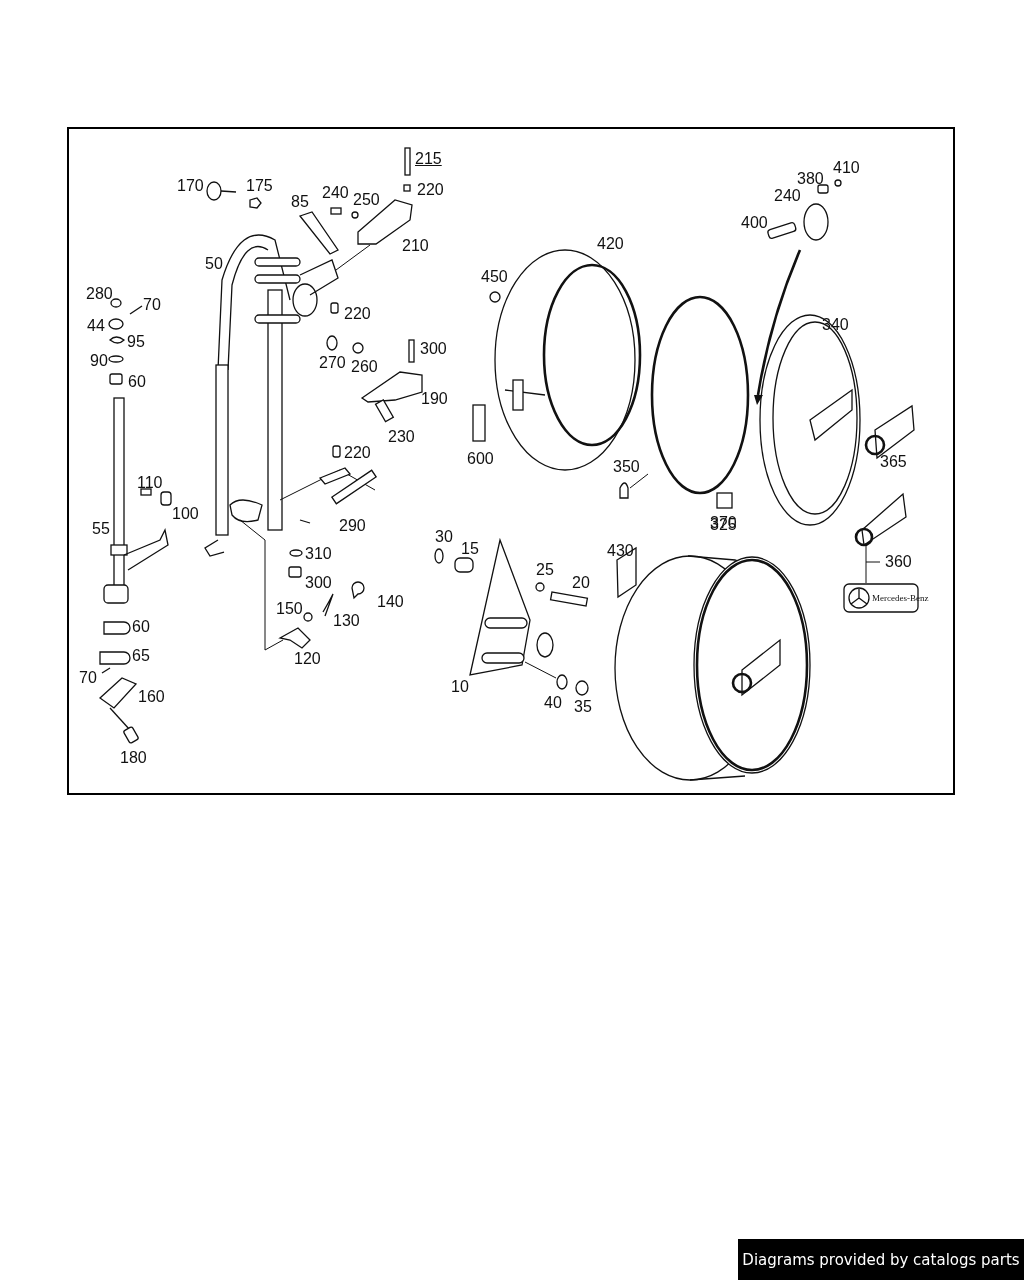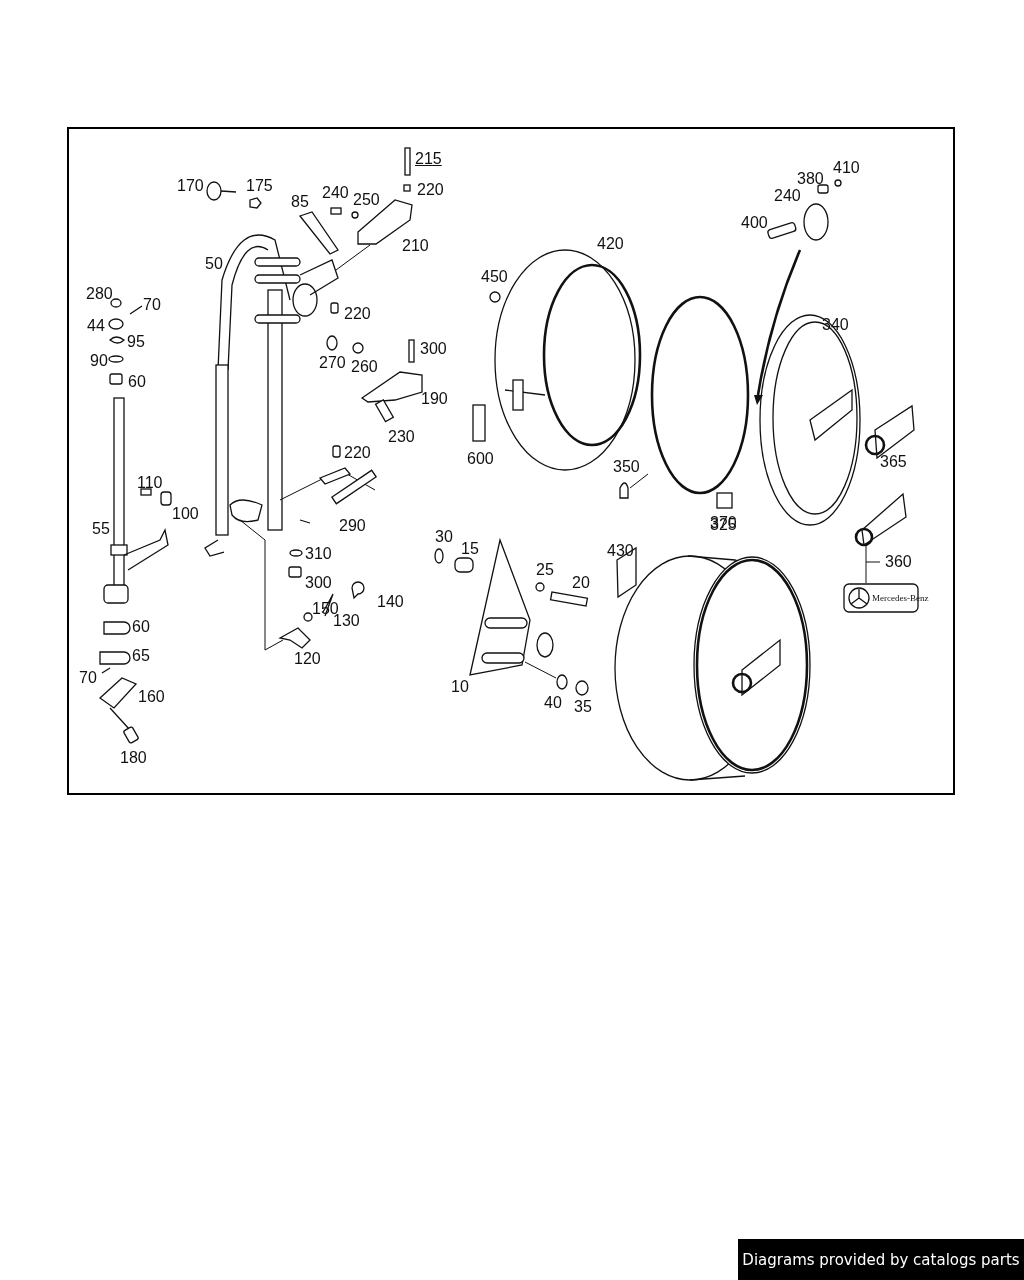--- a/index.html
+++ b/index.html
@@ -205,21 +205,21 @@
     <div class="lbl" style="left: 421px; top: 391px;">190</div>
     <div class="lbl" style="left: 388px; top: 429px;">230</div>
     <div class="lbl" style="left: 344px; top: 445px;">220</div>
     <div class="lbl" style="left: 92px; top: 479px; margin-top: 42px;">55</div>
     <div class="lbl" style="left: 137px; top: 475px;">110</div>
     <div class="lbl" style="left: 172px; top: 506px;">100</div>
     <div class="lbl" style="left: 339px; top: 518px;">290</div>
     <div class="lbl" style="left: 305px; top: 546px;">310</div>
     <div class="lbl" style="left: 305px; top: 567px; margin-top: 8px;">300</div>
     <div class="lbl" style="left: 377px; top: 594px; text-align: right;">140</div>
-    <div class="lbl" style="left: 276px; top: 601px; margin-left: 36px;">150</div>
+    <div class="lbl" style="left: 276px; top: 601px;">150</div>
     <div class="lbl" style="left: 333px; top: 613px;">130</div>
     <div class="lbl" style="left: 132px; top: 619px;">60</div>
     <div class="lbl" style="left: 294px; top: 651px;">120</div>
     <div class="lbl" style="left: 132px; top: 648px;">65</div>
     <div class="lbl" style="left: 79px; top: 670px;">70</div>
     <div class="lbl" style="left: 138px; top: 689px;">160</div>
     <div class="lbl" style="left: 120px; top: 750px;">180</div>
     <div class="lbl" style="left: 597px; top: 236px;">420</div>
     <div class="lbl" style="left: 481px; top: 269px;">450</div>
     <div class="lbl" style="left: 467px; top: 451px;">600</div>

